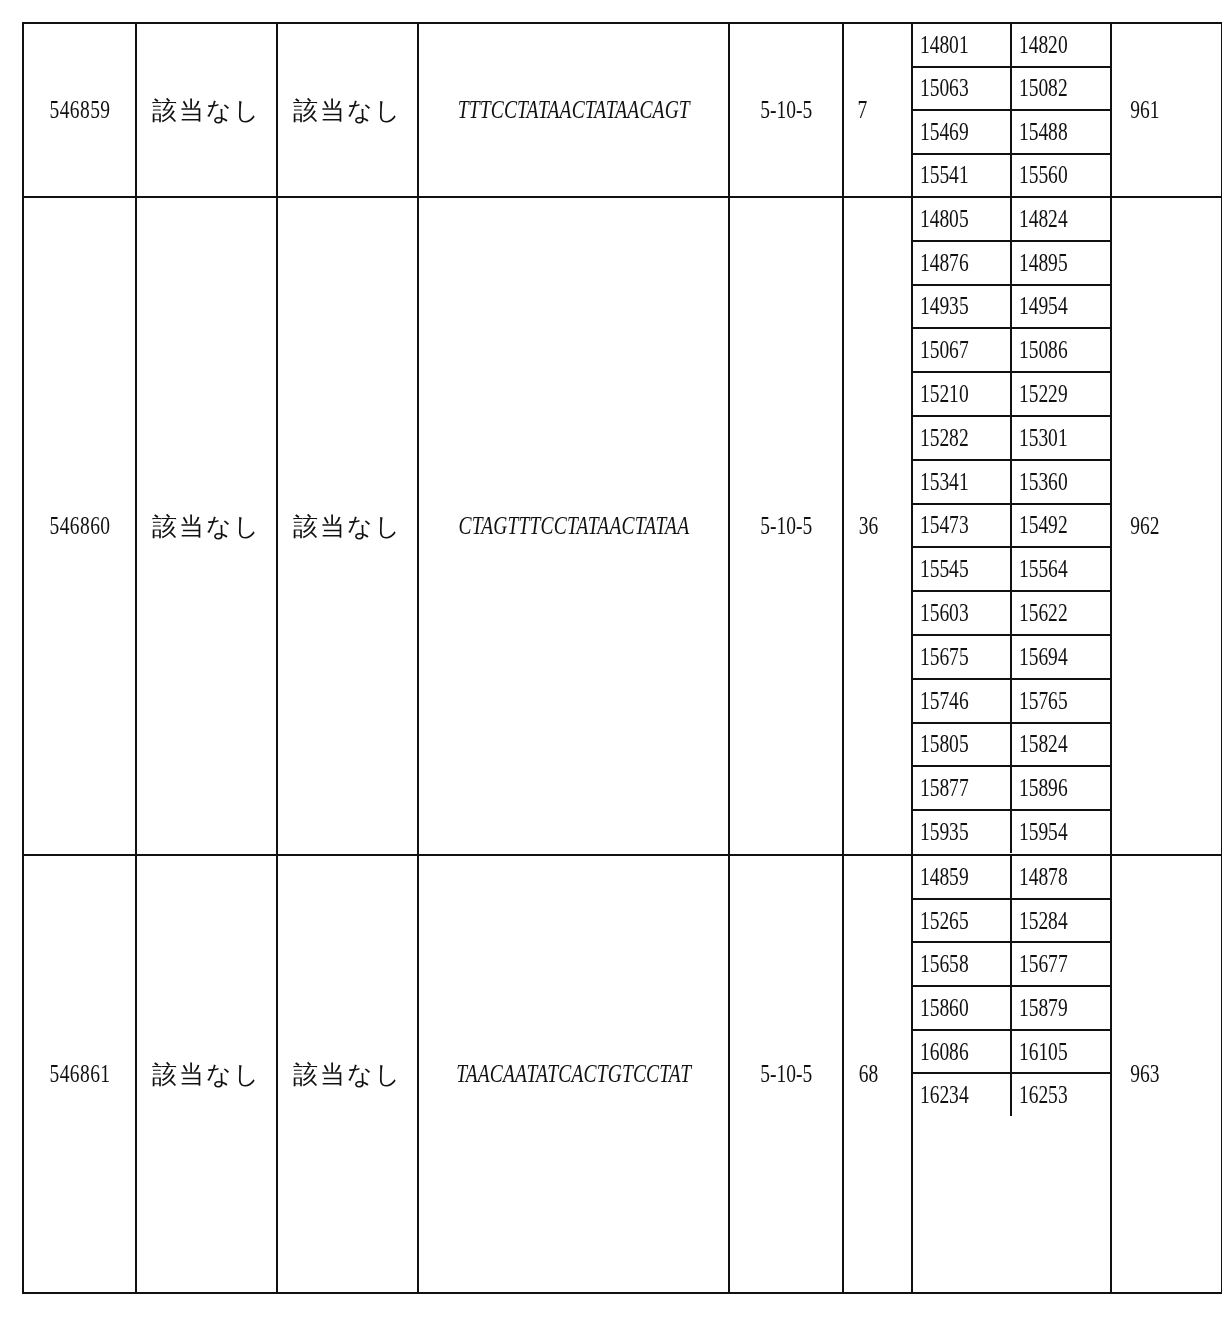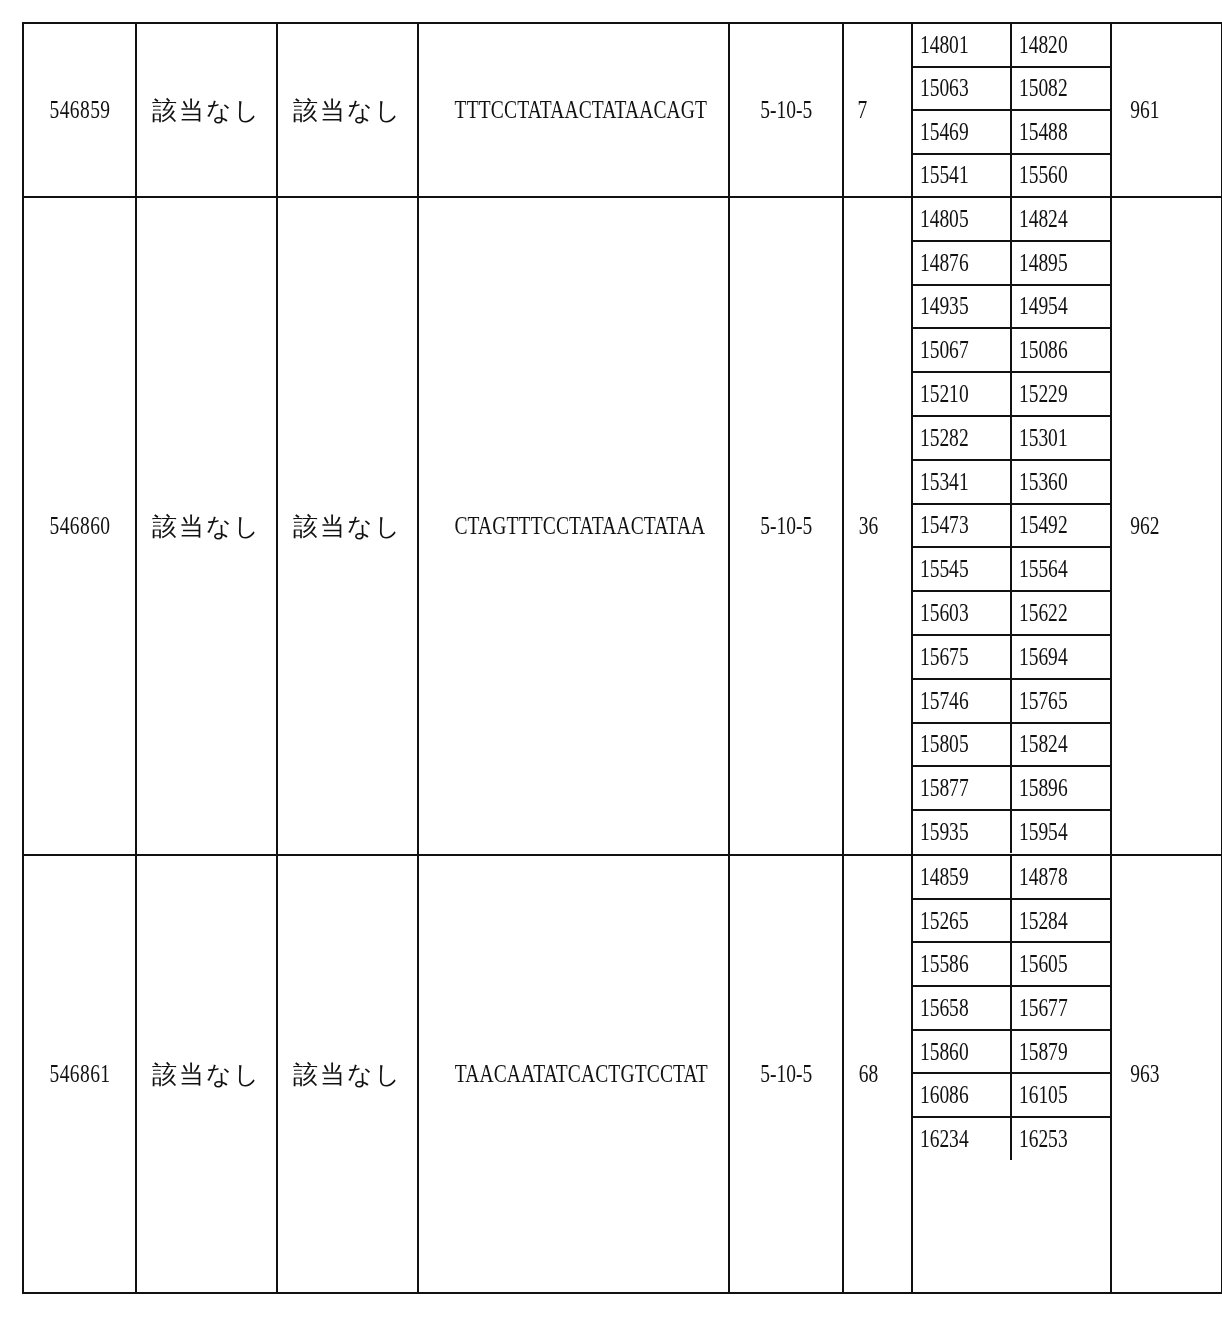--- a/index.html
+++ b/index.html
@@ -24,21 +24,21 @@
     }
     table.main > tbody > tr > td {
       border: 2px solid #111;
       padding: 0;
       vertical-align: middle;
       font-size: 25px;
       white-space: nowrap;
     }
     td.c-id { width: 111px; text-align: center; letter-spacing: 0.5px; }
     td.c-jp { width: 139px; text-align: center; font-family: Liberation Serif, serif; font-size: 24px; letter-spacing: 2px; }
-    td.c-seq { width: 309px; text-align: right; font-size: 24px; letter-spacing: 0.2px; transform-origin: center; }
+    td.c-seq { width: 309px; text-align: center; font-size: 24px; letter-spacing: 0.2px; transform-origin: center; font-style: italic; }
     td.c-motif { width: 112px; text-align: center; }
     td.c-count { width: 55px; text-align: left; padding-left: 12px !important; }
     td.c-sites { width: 197px; vertical-align: top !important; }
     td.c-seqid { width: 95px; text-align: left; padding-left: 14px !important; }
     .condensed {
       display: inline-block;
       transform: scaleX(0.78);
       transform-origin: center;
     }
     table.sites {
@@ -187,24 +187,20 @@
           <tbody>
             <tr>
                 <td class="start"><span class="condensed">14859</span></td>
                 <td><span class="condensed">14878</span></td>
               </tr>
             <tr>
                 <td class="start"><span class="condensed">15265</span></td>
                 <td><span class="condensed">15284</span></td>
               </tr>
             <tr>
-                <td class="start"><span class="condensed">15586</span></td>
-                <td><span class="condensed">15605</span></td>
-              </tr>
-            <tr>
                 <td class="start"><span class="condensed">15658</span></td>
                 <td><span class="condensed">15677</span></td>
               </tr>
             <tr>
                 <td class="start"><span class="condensed">15860</span></td>
                 <td><span class="condensed">15879</span></td>
               </tr>
             <tr>
                 <td class="start"><span class="condensed">16086</span></td>
                 <td><span class="condensed">16105</span></td>

